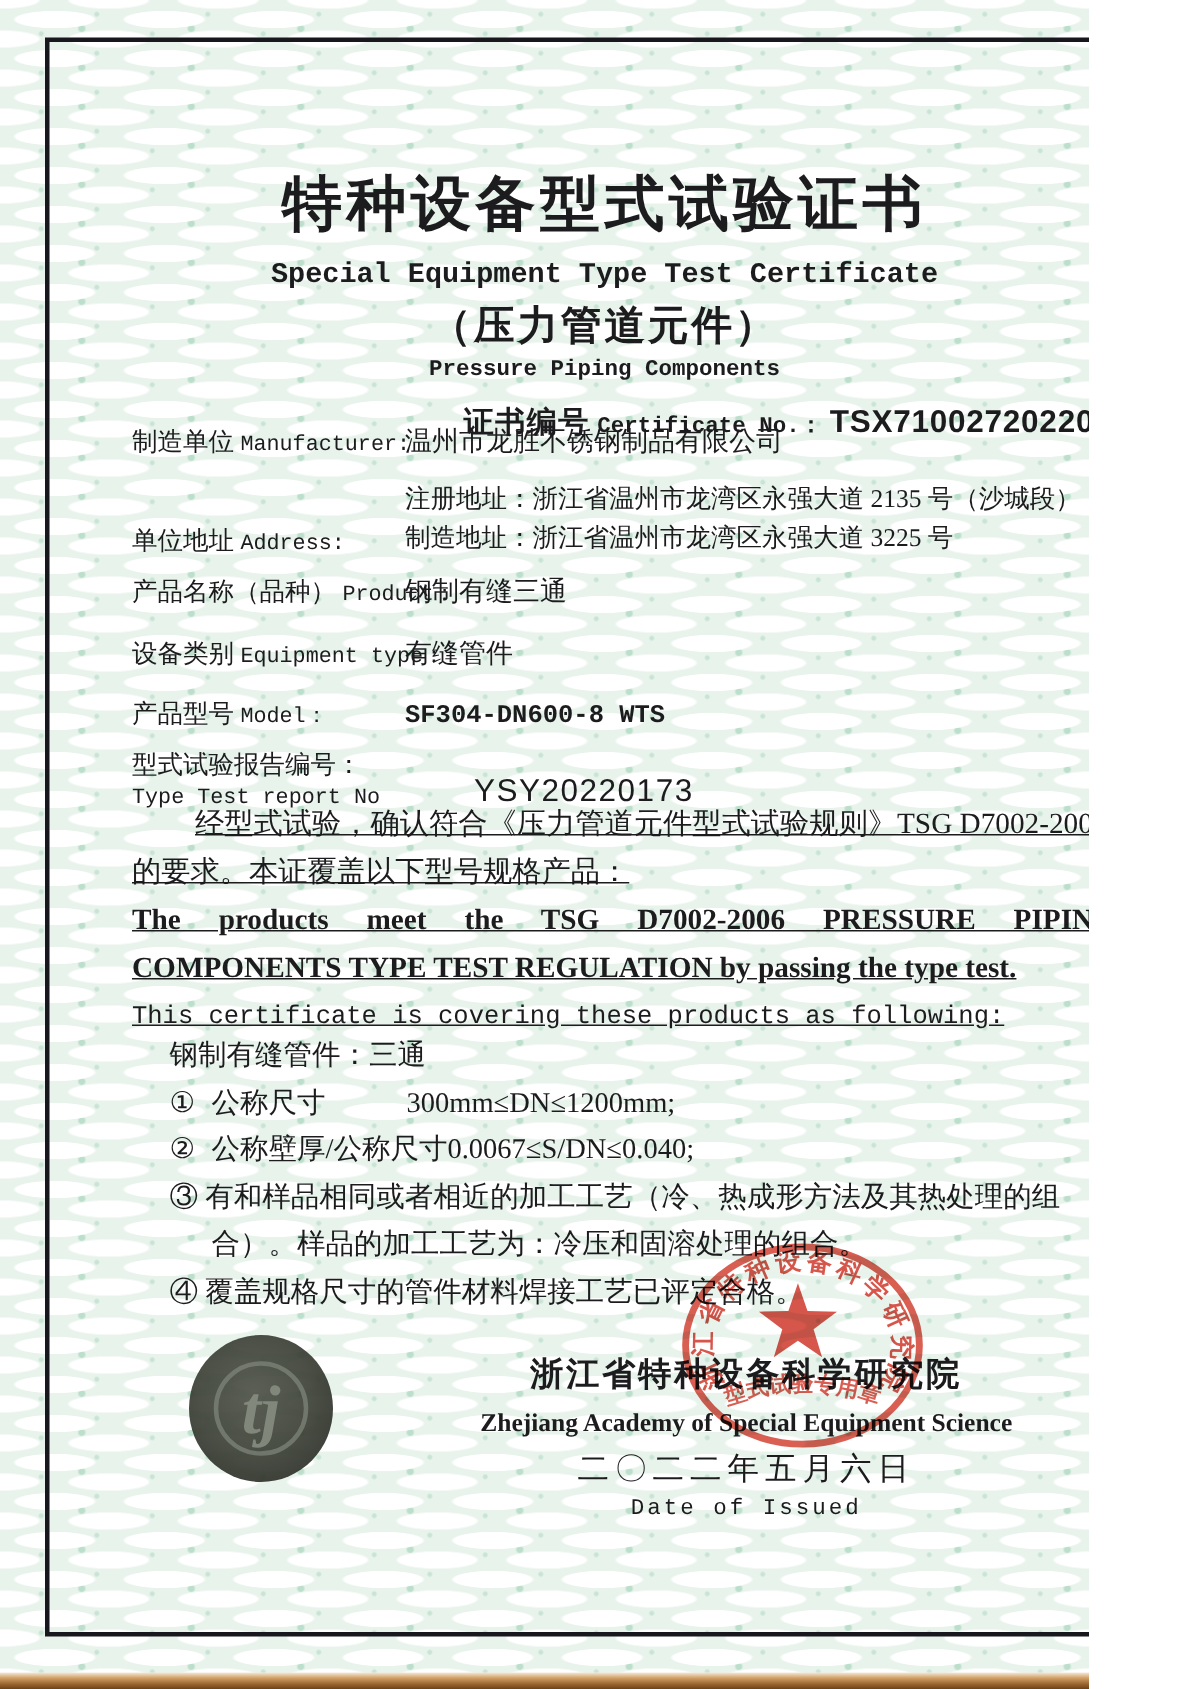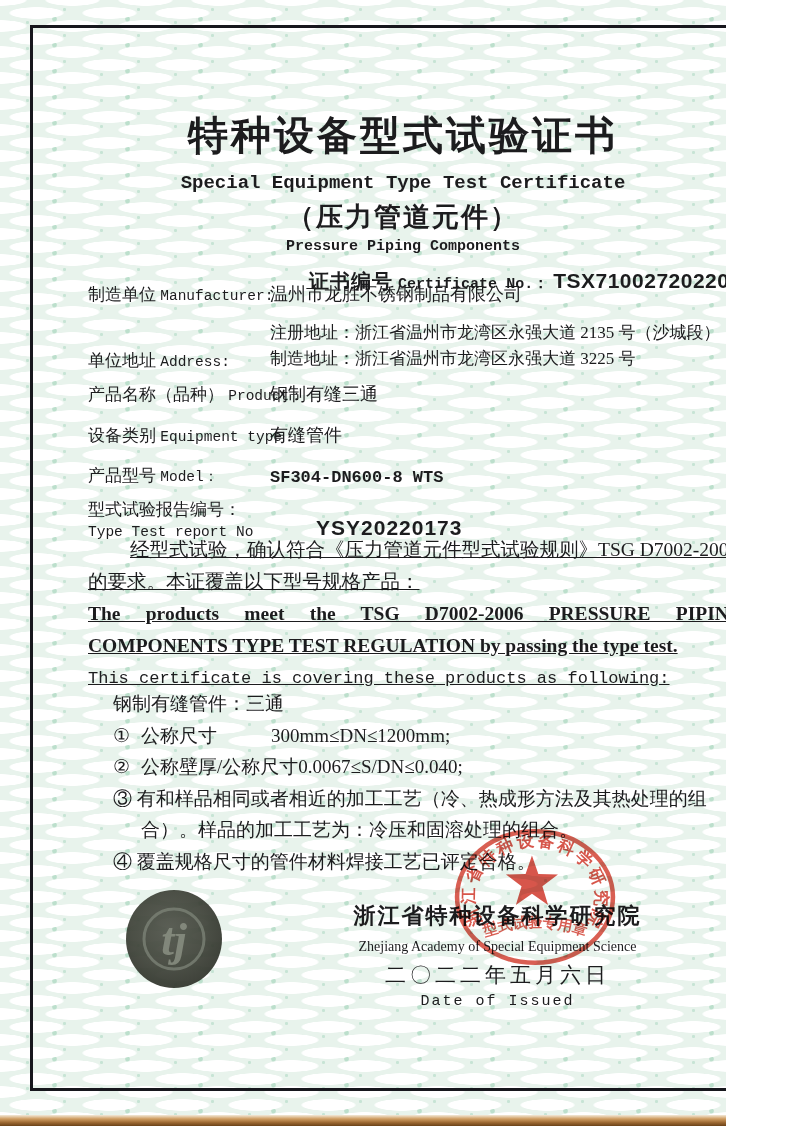--- a/index.html
+++ b/index.html
@@ -50,42 +50,42 @@
   .fvalue.code { font-family:"Liberation Mono", monospace; font-weight:bold; font-size:17px; letter-spacing:0; }
   .addr-line { font-size:17px; line-height:26px; }
   .r1 { margin-bottom:13px; }
   .r2 { margin-bottom:9px; }
   .r3 { margin-bottom:15px; }
   .r4 { margin-bottom:16px; }
   .r5 { margin-bottom:11px; }
   .r6 .flabel { padding-top:0; }
   .stack .zh { display:block; font-size:17px; }
   .stack .en { display:block; font-size:14.5px; margin-top:3px; }
-  .r6 .fvalue { padding-top:12px; padding-left:46px; font-size:21px; font-weight:bold; font-family:"Liberation Sans", sans-serif; letter-spacing:1px; }
+  .r6 .fvalue { padding-top:12px; padding-left:46px; font-size:21px; font-weight:normal; font-family:"Liberation Sans", sans-serif; letter-spacing:1px; }
 
   
   .statement { position:absolute; left:88px; top:534px; width:656px;text-decoration:underline; }
   .stmt-zh { font-size:19.5px; line-height:32px; }
   .stmt-zh .indent { display:inline-block; width:42px; }
   .stmt-en-bold { font-family:"Liberation Serif", serif; font-weight:bold; font-size:19.5px; line-height:32px; text-align:justify; }
   .stmt-en-mono { font-family:"Liberation Mono", monospace; font-size:17px; line-height:30px; margin-top:2px; }
 
   
   .products { position:absolute; left:113px; top:688px; width:640px; font-size:19px; line-height:31.5px; }
   .p-head { }
   .p-item { display:flex; }
   .p-num { flex:0 0 28px; }
   .p-label { flex:0 0 130px; white-space:nowrap; }
   .p-value { font-family:"Liberation Serif", serif; }
   .p-flow { padding-left:28px; text-indent:-28px; }
 
   
   .footer { position:absolute; left:265px; top:901px; width:465px; text-align:center; }
   .f-zh   { font-size:22px; font-weight:bold; letter-spacing:2px; }
-  .f-en   { font-size:14px; font-weight:normal; margin-top:8px; }
+  .f-en   { font-size:17px; font-weight:bold; margin-top:8px; }
   .f-date { font-size:21px; margin-top:6px; letter-spacing:4px; }
   .f-date-en { font-family:Liberation Mono, monospace; font-size:15px; margin-top:4px; letter-spacing:2px; }
 
   .emblem { position:absolute; left:124px; top:889px; width:100px; height:100px; }
   .seal   { position:absolute; left:452px; top:826px; width:166px; height:142px;
             opacity:0.88; mix-blend-mode:multiply; }
 </style>
 </head>
 <body>
 

